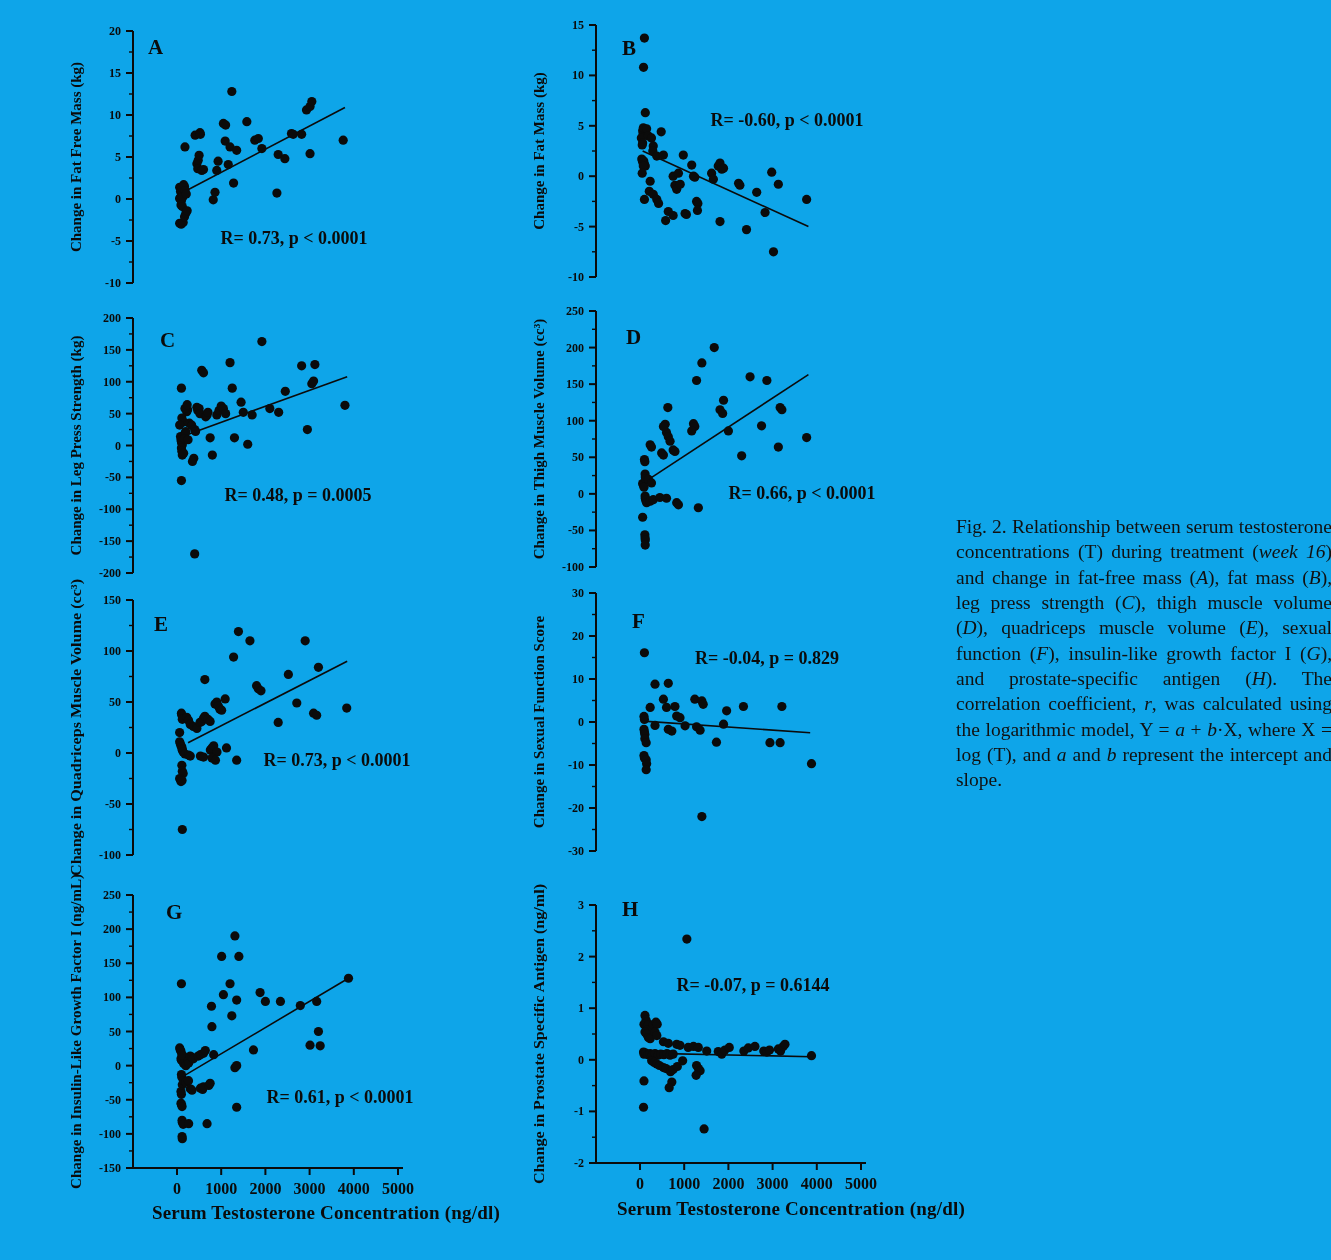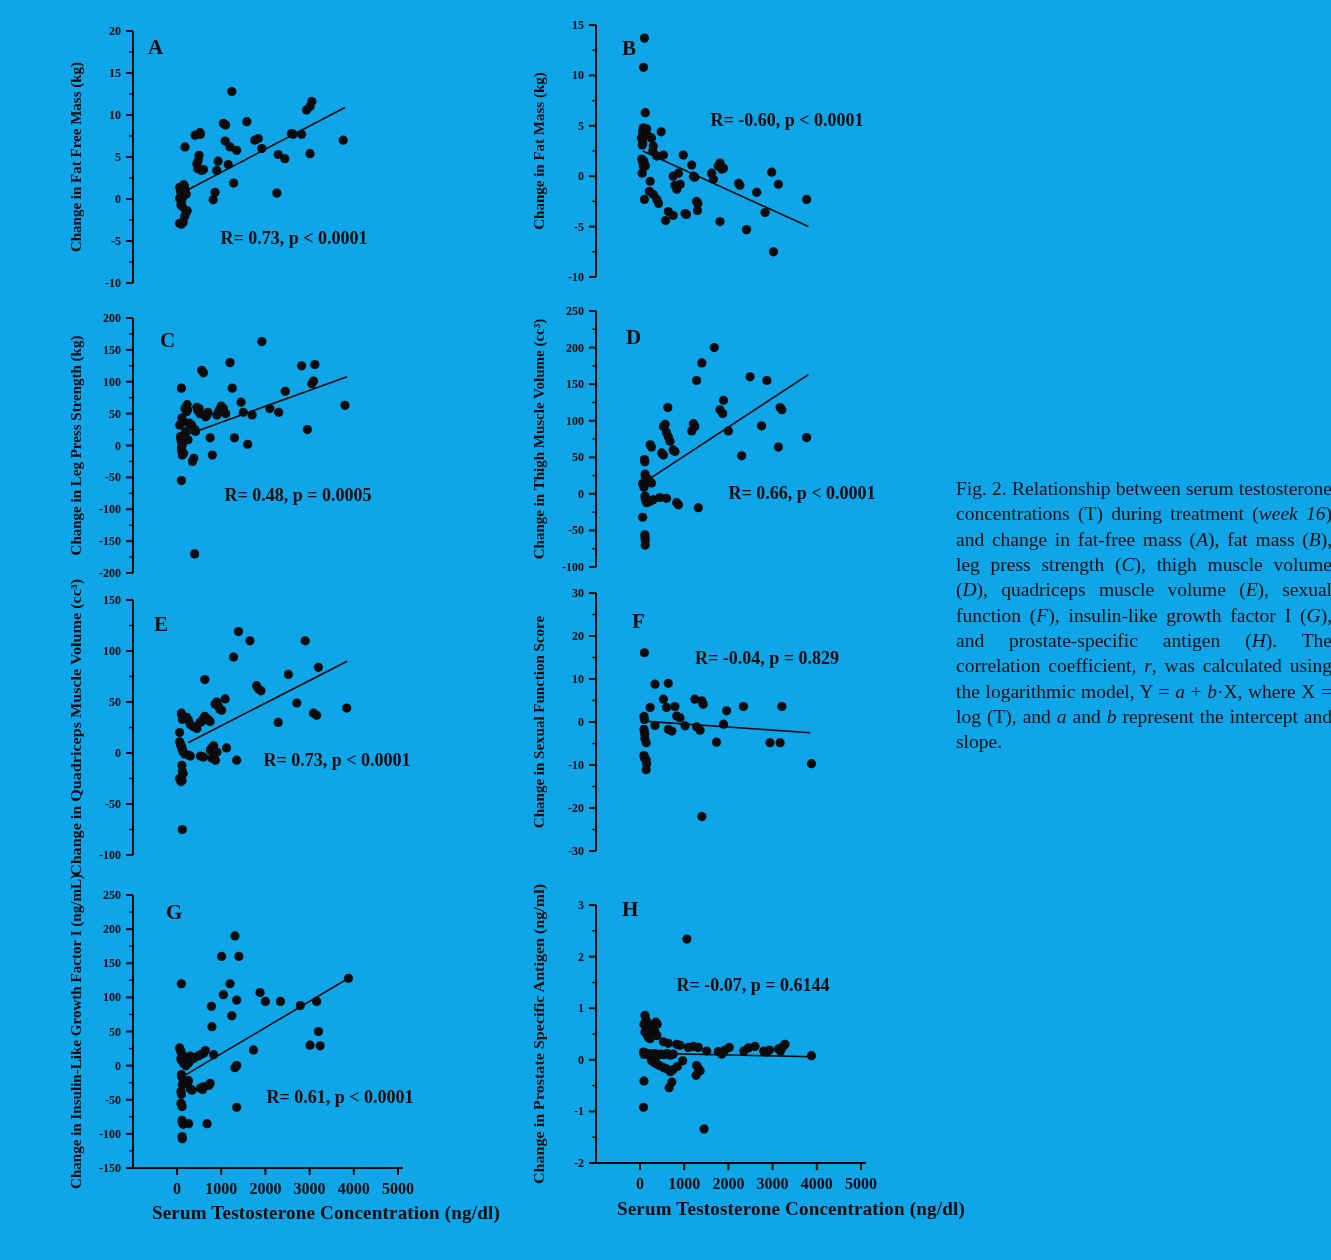--- a/index.html
+++ b/index.html
@@ -6,21 +6,21 @@
   #figure-root{
     position:relative;width:1331px;height:1260px;background:#0ea5e9;
     font-family:"Liberation Serif","DejaVu Serif",serif;color:#0b0b0b;overflow:hidden;
   }
   .panel-svg{position:absolute;overflow:visible;}
   .x-title{
     position:absolute;font-weight:bold;font-size:19px;text-align:right;
     color:#0b0b0b;letter-spacing:0.2px;
   }
   #caption{
-    position:absolute;left:956px;top:476px;width:376px;
+    position:absolute;left:956px;top:514px;width:376px;
     font-size:19.5px;line-height:1.30;text-align:justify;color:#111;
   }
   #caption .it{font-style:italic;}
 </style>
 </head>
 <body>
 
 <div id="figure-root">
   <svg class="panel-svg" style="left:55px;top:8px" width="420" height="300">
       <line x1="78" y1="23" x2="78" y2="275" stroke="#0b0b0b" stroke-width="2"></line>

